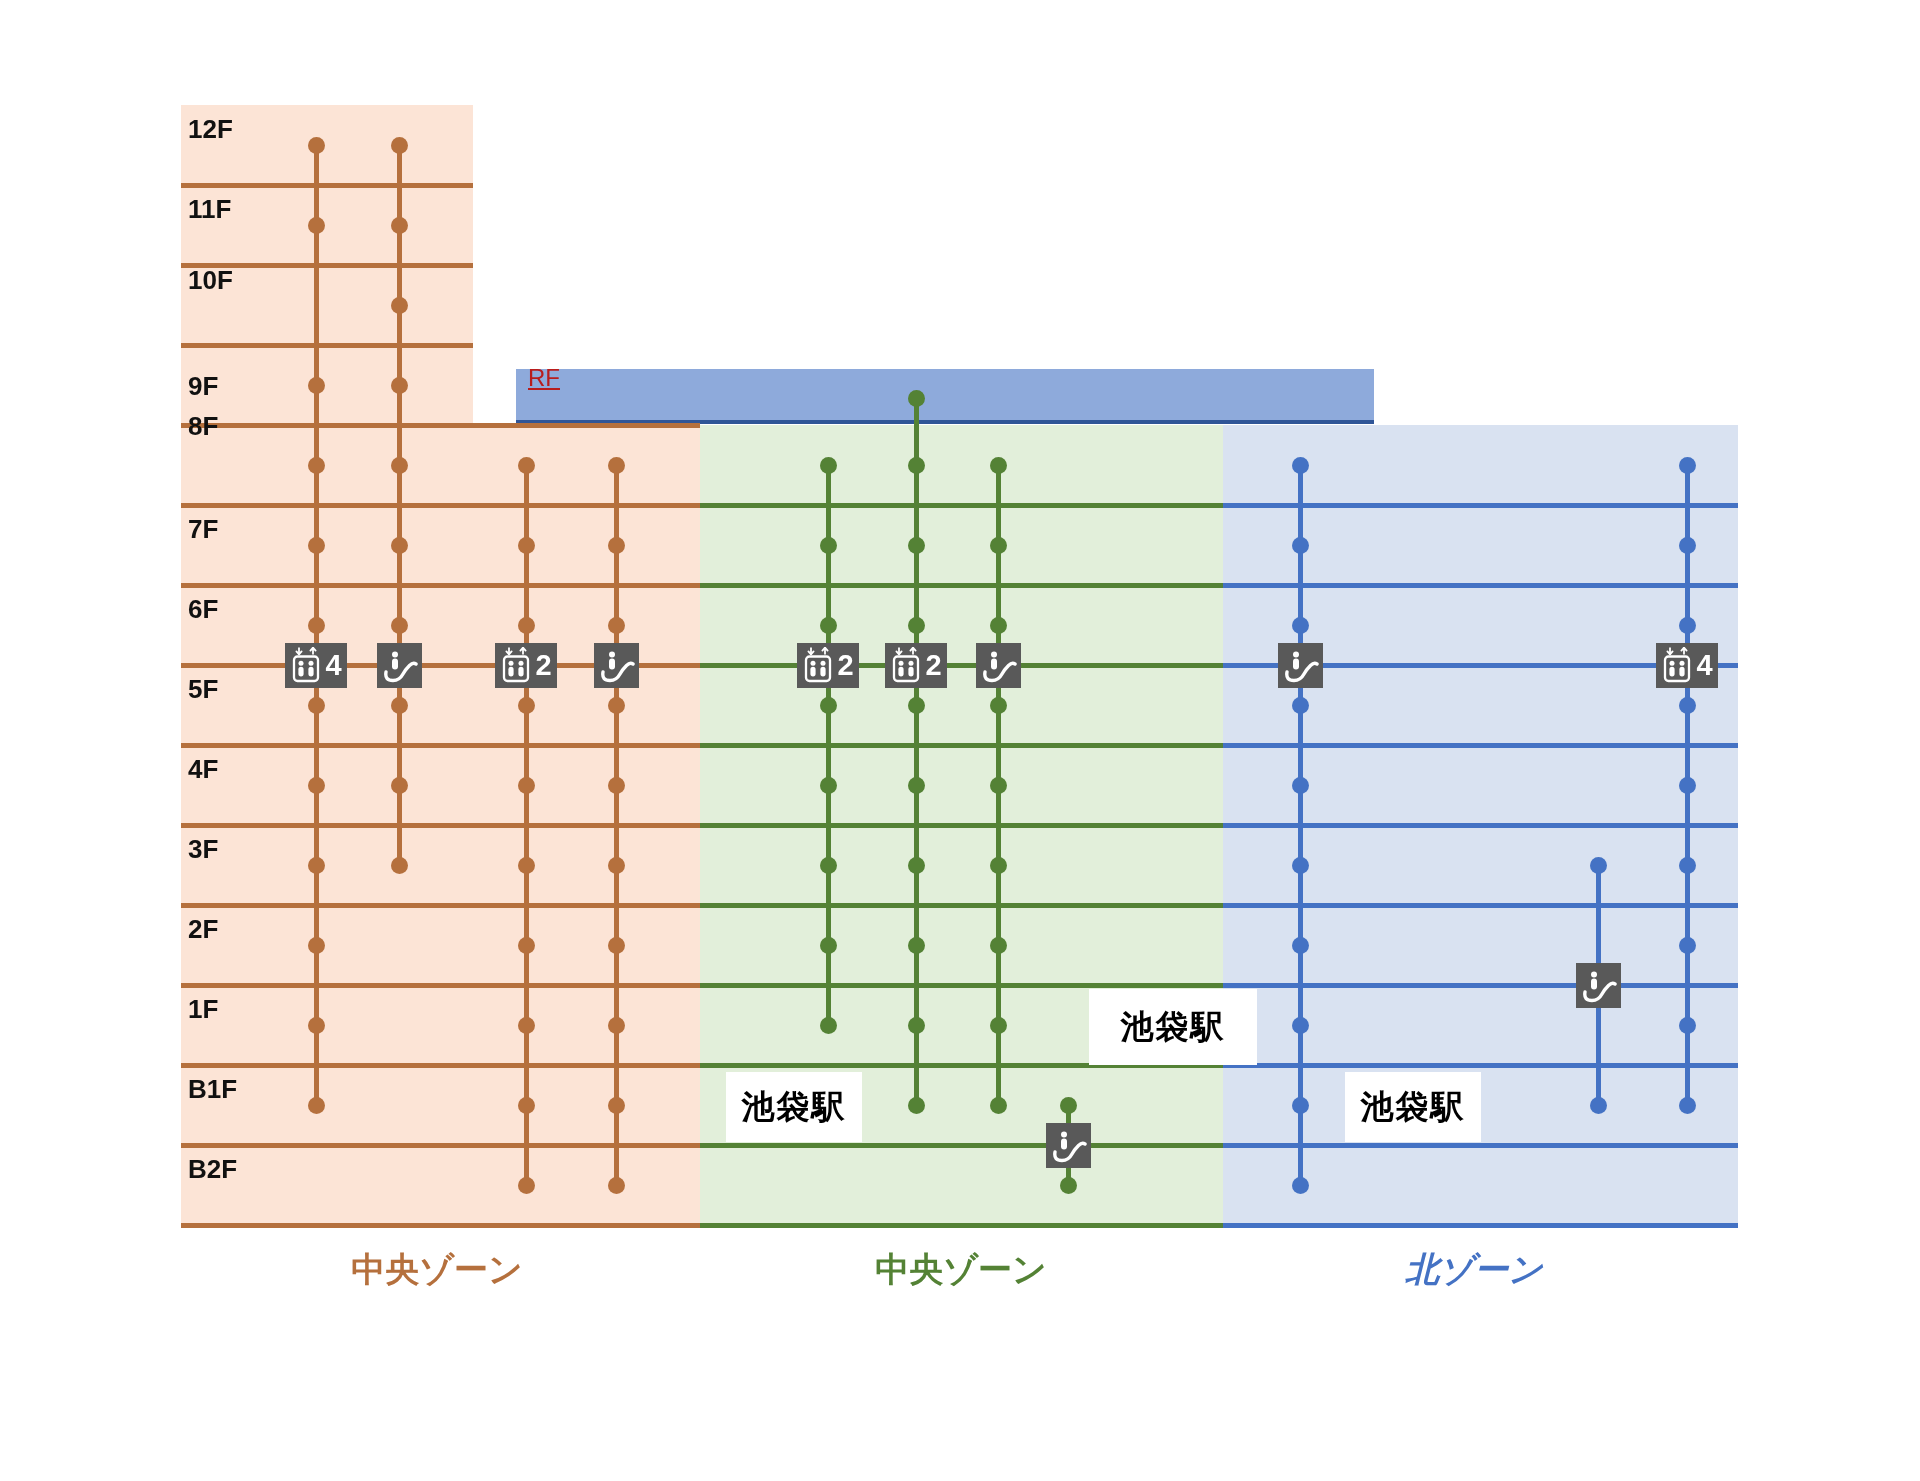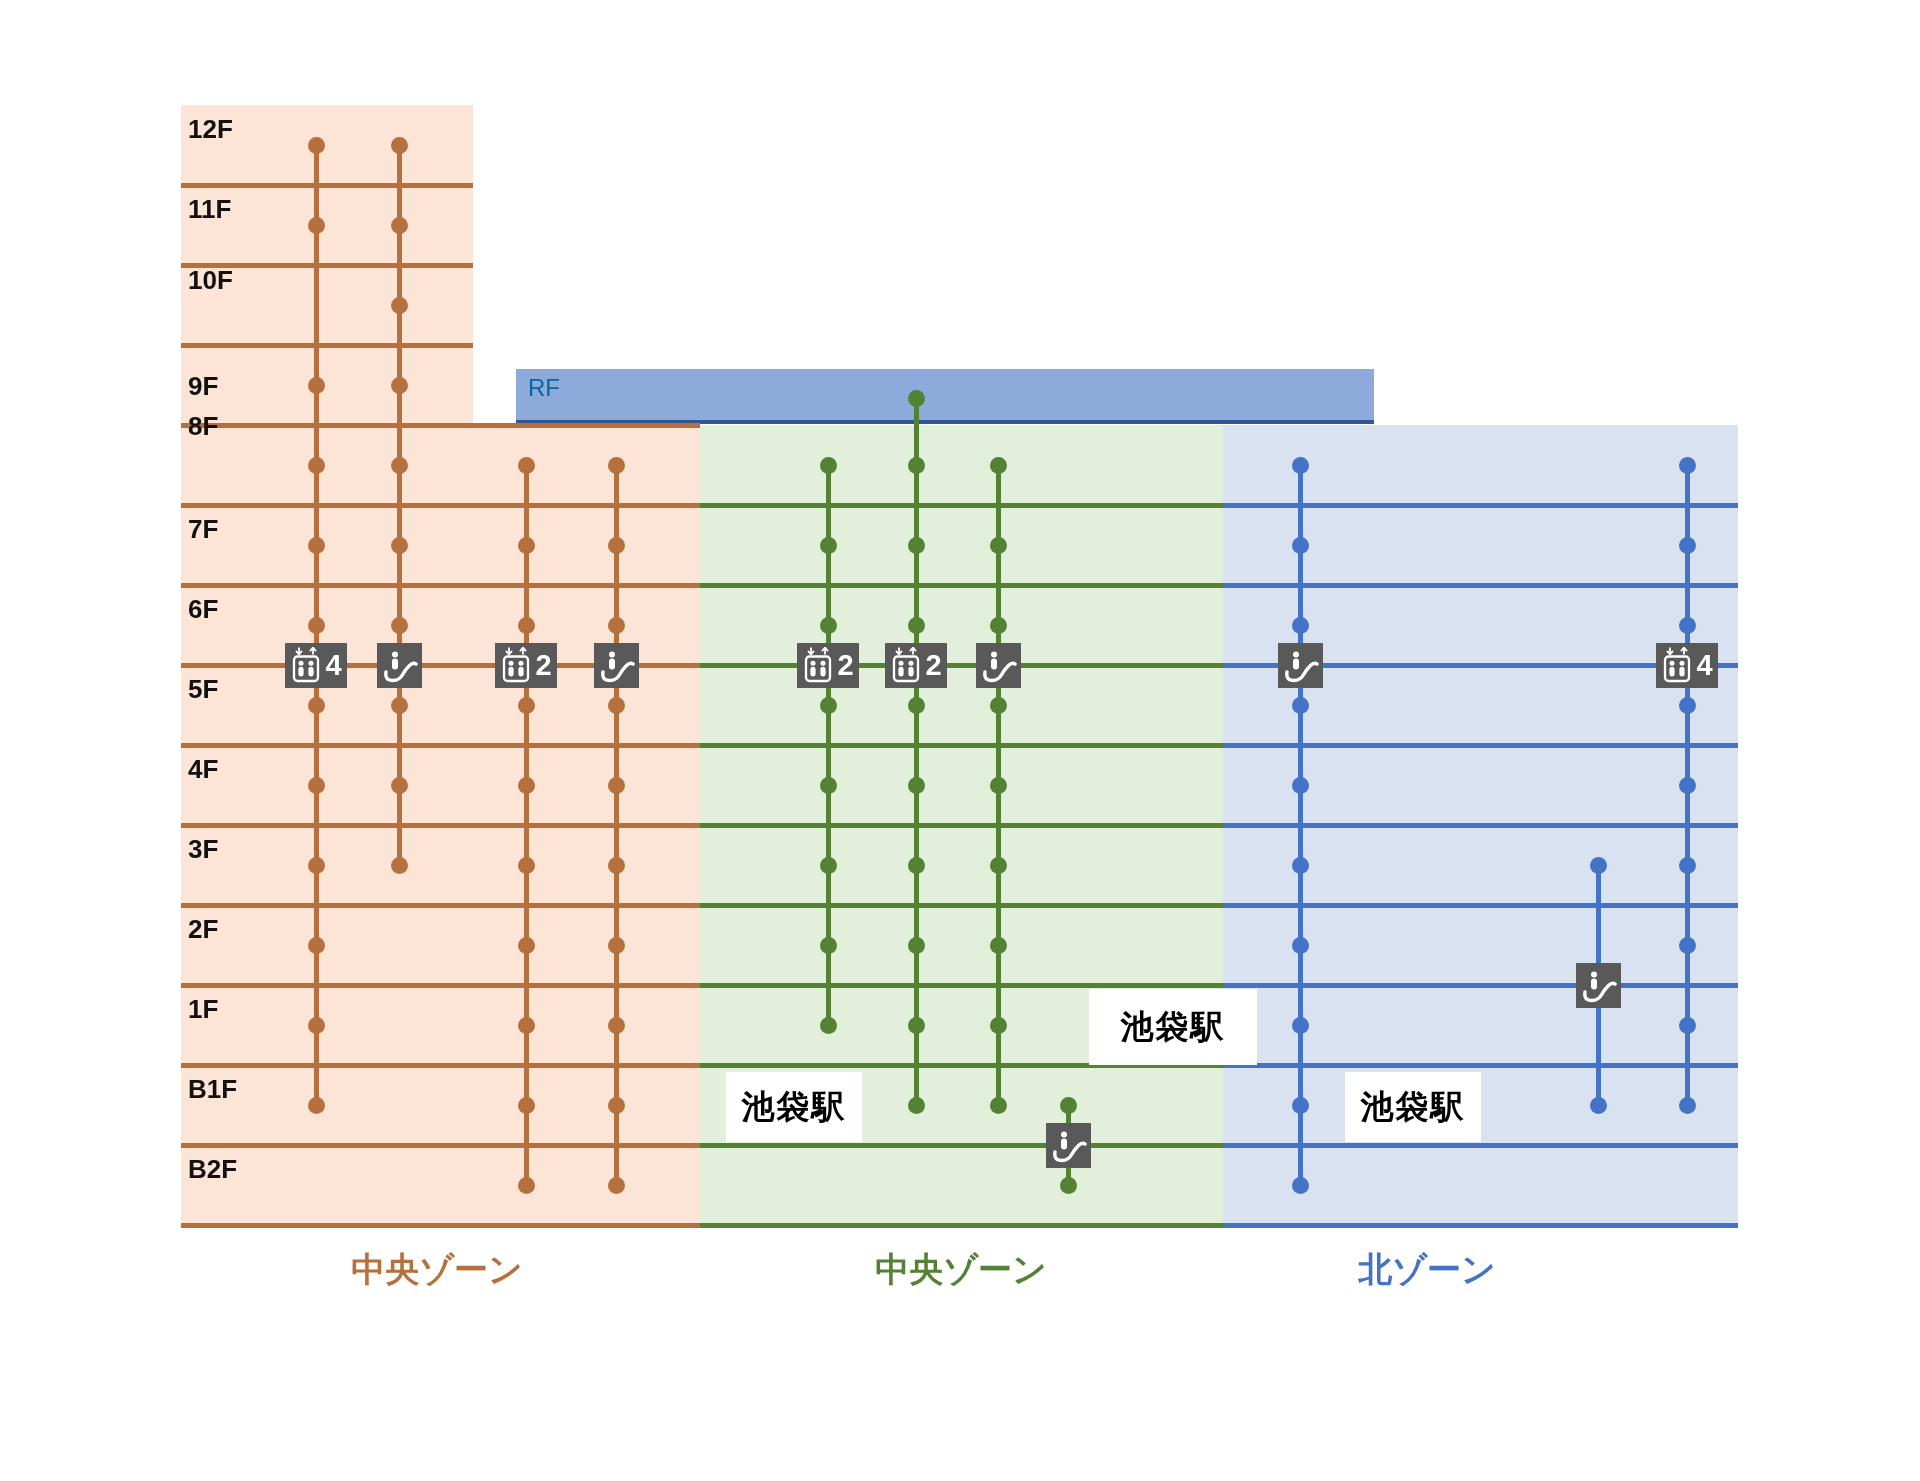--- a/index.html
+++ b/index.html
@@ -33,21 +33,21 @@
 </head>
 <body>
 
 <div id="canvas">
 <div class="zone-bg" style="left: 181px; top: 105px; width: 292px; height: 320px; background: rgb(252, 228, 214);"></div>
     <div class="zone-bg" style="left: 181px; top: 425px; width: 519px; height: 800px; background: rgb(252, 228, 214);"></div>
     <div class="zone-bg" style="left: 700px; top: 425px; width: 523px; height: 800px; background: rgb(226, 239, 218);"></div>
     <div class="zone-bg" style="left: 1223px; top: 425px; width: 515px; height: 800px; background: rgb(217, 226, 241);"></div>
     <div class="rf-bar" style="left: 516px; top: 369px; width: 858px; height: 51px; background: rgb(142, 170, 219);"></div>
     <div class="rf-bar" style="left: 516px; top: 420px; width: 858px; height: 4px; background: rgb(47, 85, 151);"></div>
-    <div class="rf-label" style="left: 528px; top: 376px; color: #0369a1;">RF</div>
+    <div class="rf-label" style="left: 528px; top: 366px; color: #b91c1c; text-decoration: underline;">RF</div>
     <div class="hline" style="left: 181px; top: 183px; width: 292px; background: rgb(181, 112, 61);"></div>
     <div class="hline" style="left: 181px; top: 263px; width: 292px; background: rgb(181, 112, 61);"></div>
     <div class="hline" style="left: 181px; top: 343px; width: 292px; background: rgb(181, 112, 61);"></div>
     <div class="hline" style="left: 181px; top: 423px; width: 519px; background: rgb(181, 112, 61);"></div>
     <div class="hline" style="left: 181px; top: 503px; width: 519px; background: rgb(181, 112, 61);"></div>
     <div class="hline" style="left: 181px; top: 583px; width: 519px; background: rgb(181, 112, 61);"></div>
     <div class="hline" style="left: 181px; top: 663px; width: 519px; background: rgb(181, 112, 61);"></div>
     <div class="hline" style="left: 181px; top: 743px; width: 519px; background: rgb(181, 112, 61);"></div>
     <div class="hline" style="left: 181px; top: 823px; width: 519px; background: rgb(181, 112, 61);"></div>
     <div class="hline" style="left: 181px; top: 903px; width: 519px; background: rgb(181, 112, 61);"></div>
@@ -334,14 +334,14 @@
           <rect x="18.4" y="19.8" width="5.2" height="9.6" rx="2.6"></rect>
         </g>
       </svg>
       <span class="icon-num">4</span>
     </div>
     <div class="station-box" style="left: 1089px; top: 989px; width: 168px; height: 76px;">池袋駅</div>
     <div class="station-box" style="left: 726px; top: 1072px; width: 136px; height: 70px;">池袋駅</div>
     <div class="station-box" style="left: 1345px; top: 1072px; width: 136px; height: 70px;">池袋駅</div>
     <div class="zone-label" style="left: 277px; top: 1252px; color: rgb(181, 112, 61);">中央ゾーン</div>
     <div class="zone-label" style="left: 801px; top: 1252px; color: rgb(84, 130, 53);">中央ゾーン</div>
-    <div class="zone-label" style="left: 1267px; top: 1252px; color: rgb(68, 114, 196);">北ゾーン</div>
+    <div class="zone-label" style="left: 1314px; top: 1252px; color: rgb(68, 114, 196); font-style: italic;">北ゾーン</div>
   </div>
 
 </body></html>

